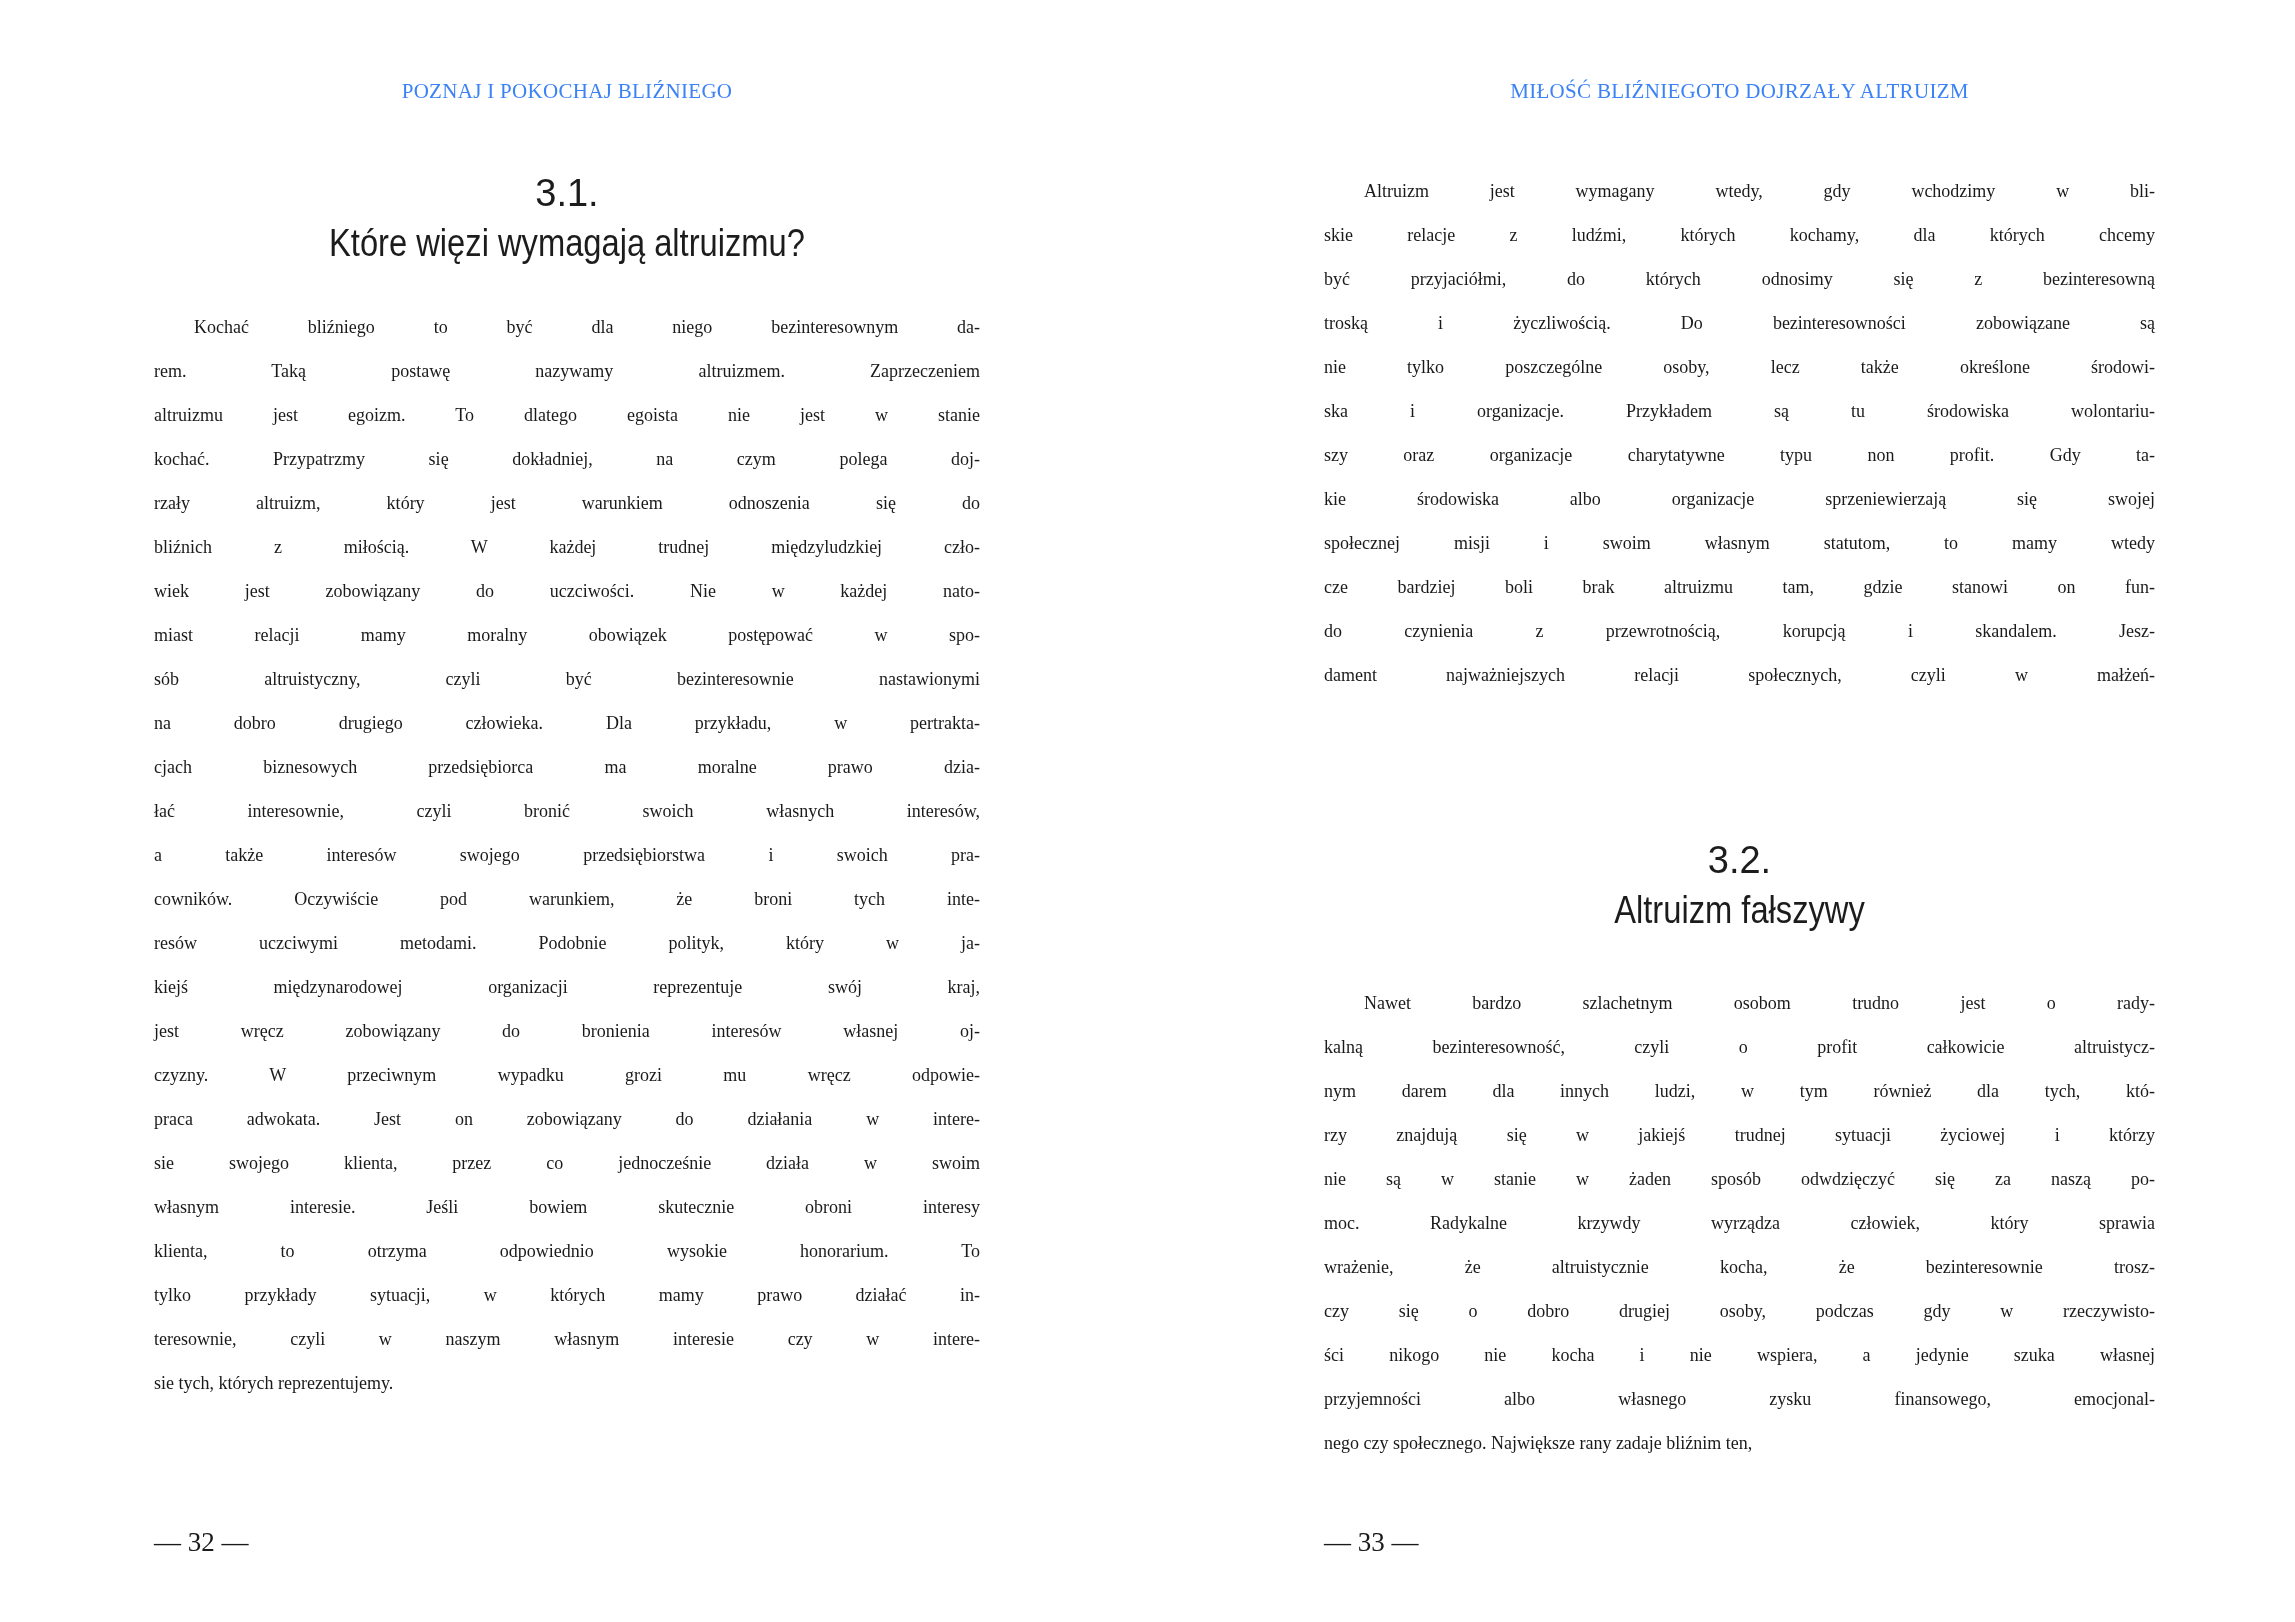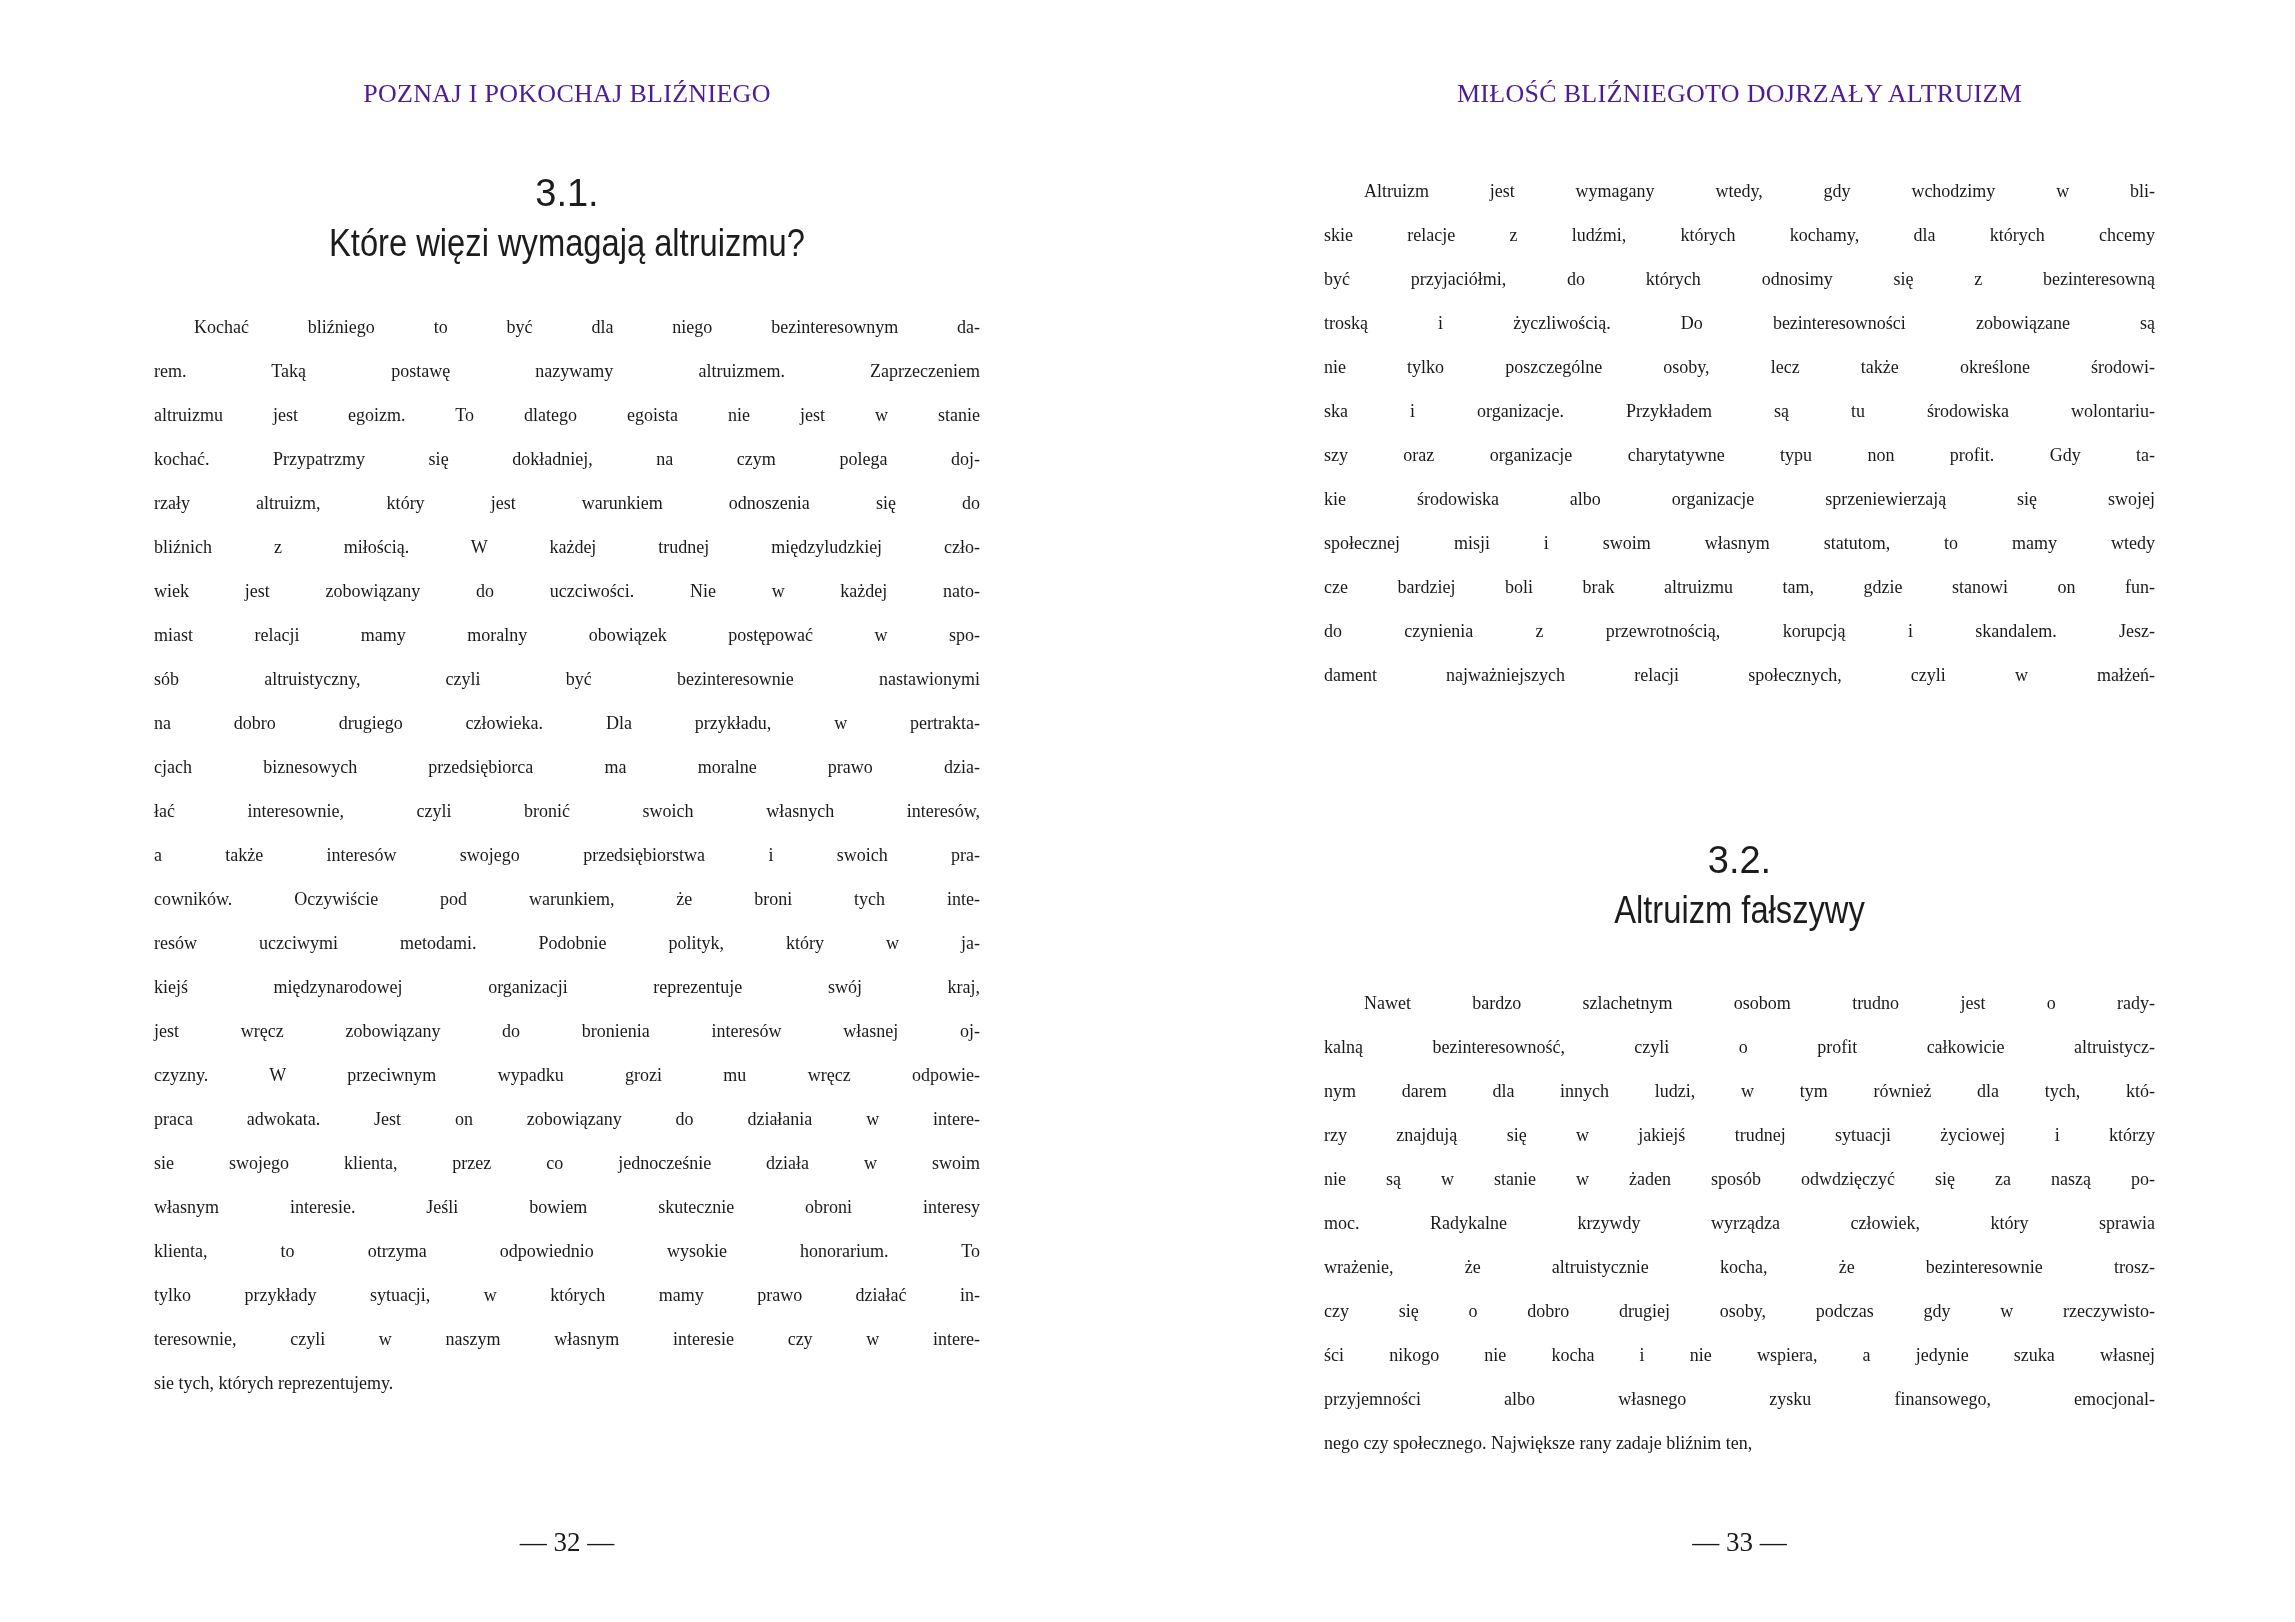--- a/index.html
+++ b/index.html
@@ -2,31 +2,31 @@
 <html style="font-size:10.7px"><head>
   <meta charset="utf-8">
   <style>
     html, body { margin: 0; padding: 0; background: #ffffff; }
     body { width: 2295px; height: 1623px; position: relative; overflow: hidden;
            font-family: "Liberation Serif", "DejaVu Serif", serif; color: #1a1a1a; }
     .page { position: absolute; top: 0; height: 1623px; }
     .page-left { left: 154px; width: 826px; }
     .page-right { left: 1324px; width: 831px; }
     .running-head { position: absolute; top: 79px; left: 0; right: 0; text-align: center;
-                    font-size: 26px; letter-spacing: 0.3px; color: #4c1d95; }
+                    font-size: 21px; letter-spacing: 0.3px; color: #3b82f6; }
     .section-heading { position: absolute; left: 0; right: 0; text-align: center; font-weight: normal;
                        font-family: "Liberation Sans", "DejaVu Sans", sans-serif; color: #1c1c1c; }
     .section-heading .num { display: block; font-size: 38px; line-height: 50px; }
     .section-heading .title { display: block; font-size: 38px; line-height: 50px; transform: scaleX(0.86); }
     .body-text { position: absolute; left: 0; right: 0; font-size: 18px; line-height: 44px;
                  text-align: justify; }
     .body-text .line { display: block; white-space: nowrap; text-align: justify; text-align-last: justify; height: 44px; }
     .body-text .line.last { text-align-last: left; }
     .body-text .line.indent { padding-left: 40px; }
-    .page-number { position: absolute; top: 1527px; left: 0; right: 0; text-align: center; font-size: 27px; }
+    .page-number { position: absolute; top: 1527px; left: 0; right: 0; font-size: 27px; }
   </style>
 </head>
 <body>
 
 <div class="page page-left">
   <div class="running-head">POZNAJ I POKOCHAJ BLIŹNIEGO</div>
   <div class="section-heading" style="top:168px;">
     <span class="num">3.1.</span>
     <span class="title">Które więzi wymagają altruizmu?</span>
   </div>

